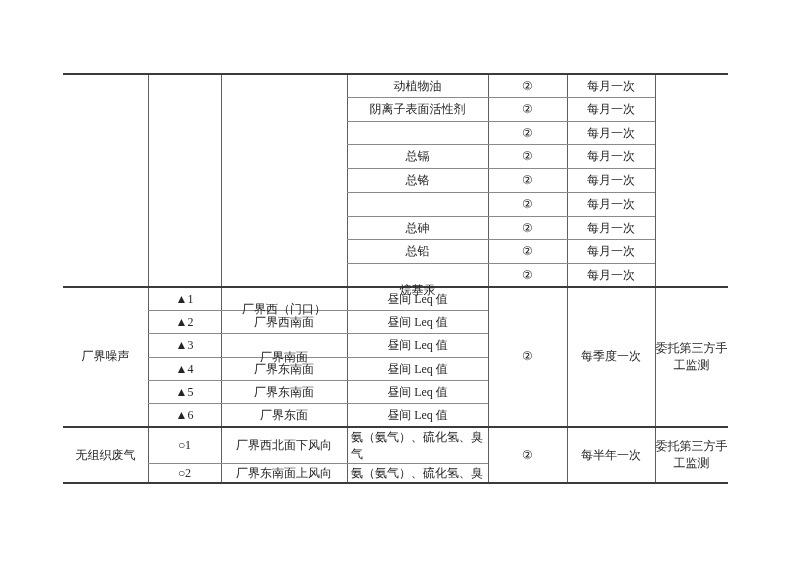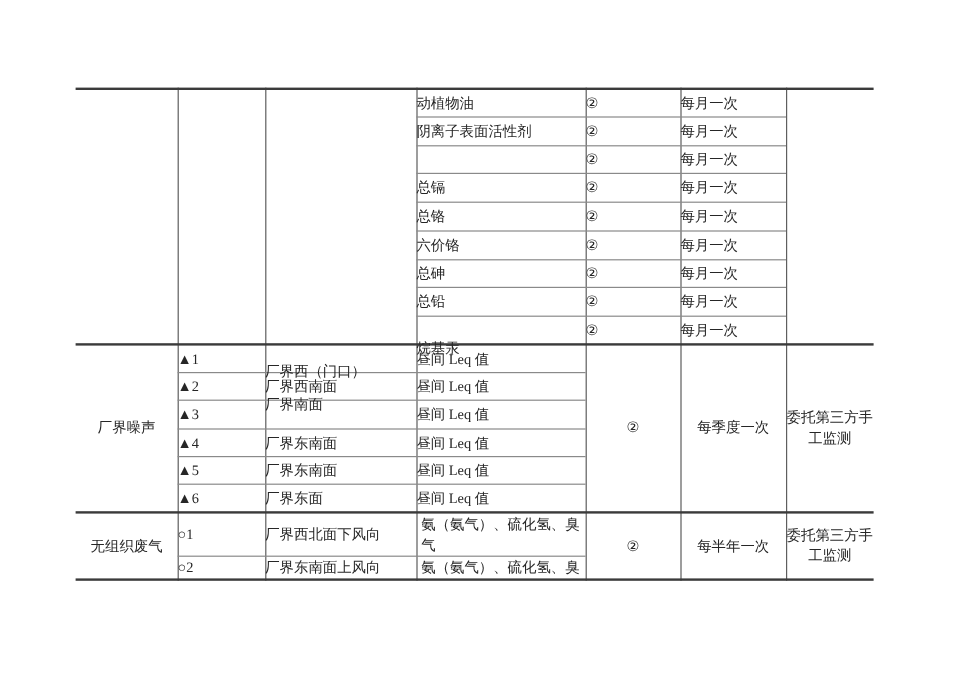--- a/index.html
+++ b/index.html
@@ -11,21 +11,21 @@
   .page{position:relative;width:800px;height:565px;background:#fff;overflow:hidden;}
   .tbl{position:absolute;left:63px;top:73px;width:665px;height:413px;}
   
   .v{position:absolute;top:0;width:1px;height:411px;background:#5e5e5e;}
   .ht{position:absolute;left:0;width:665px;height:2px;background:#3b3b3b;}
   .h1{position:absolute;left:284px;width:308px;height:1px;background:#8a8a8a;}
   .h2{position:absolute;left:85px;width:340px;height:1px;background:#8a8a8a;}
   
   .cell{
     position:absolute;font-size:12px;color:#262626;
-    text-align:left;white-space:nowrap;overflow:hidden;
+    text-align:center;white-space:nowrap;overflow:hidden;
   }
   .merged{
     position:absolute;display:flex;align-items:center;justify-content:center;
     font-size:12px;color:#262626;text-align:center;
     white-space:pre-line;line-height:17px;
   }
   .lft{text-align:left;white-space:pre-line;}
 </style>
 </head>
 <body>
@@ -74,21 +74,20 @@
     <div class="cell" style="left:504px;top:49px;width:88px;line-height:22px">每月一次</div>
 
     <div class="cell" style="left:284px;top:72px;width:141px;line-height:23px">总镉</div>
     <div class="cell" style="left:425px;top:72px;width:79px;line-height:23px">②</div>
     <div class="cell" style="left:504px;top:72px;width:88px;line-height:23px">每月一次</div>
 
     <div class="cell" style="left:284px;top:96px;width:141px;line-height:23px">总铬</div>
     <div class="cell" style="left:425px;top:96px;width:79px;line-height:23px">②</div>
     <div class="cell" style="left:504px;top:96px;width:88px;line-height:23px">每月一次</div>
 
-    <div class="cell" style="left:284px;top:120px;width:141px;line-height:23px">六价铬</div>
     <div class="cell" style="left:425px;top:120px;width:79px;line-height:23px">②</div>
     <div class="cell" style="left:504px;top:120px;width:88px;line-height:23px">每月一次</div>
 
     <div class="cell" style="left:284px;top:144px;width:141px;line-height:22px">总砷</div>
     <div class="cell" style="left:425px;top:144px;width:79px;line-height:22px">②</div>
     <div class="cell" style="left:504px;top:144px;width:88px;line-height:22px">每月一次</div>
 
     <div class="cell" style="left:284px;top:167px;width:141px;line-height:23px">总铅</div>
     <div class="cell" style="left:425px;top:167px;width:79px;line-height:23px">②</div>
     <div class="cell" style="left:504px;top:167px;width:88px;line-height:23px">每月一次</div>
@@ -101,21 +100,21 @@
 
     <div class="cell" style="left:85px;top:215px;width:73px;line-height:22px">▲1</div>
     <div class="cell" style="left:158px;top:225px;width:126px;line-height:22px">厂界西（门口）</div>
     <div class="cell" style="left:284px;top:215px;width:141px;line-height:22px">昼间 Leq 值</div>
 
     <div class="cell" style="left:85px;top:238px;width:73px;line-height:22px">▲2</div>
     <div class="cell" style="left:158px;top:238px;width:126px;line-height:22px">厂界西南面</div>
     <div class="cell" style="left:284px;top:238px;width:141px;line-height:22px">昼间 Leq 值</div>
 
     <div class="cell" style="left:85px;top:261px;width:73px;line-height:23px">▲3</div>
-    <div class="cell" style="left:158px;top:253px;width:126px;line-height:23px">厂界南面</div>
+    <div class="cell" style="left:158px;top:273px;width:126px;line-height:23px">厂界南面</div>
     <div class="cell" style="left:284px;top:261px;width:141px;line-height:23px">昼间 Leq 值</div>
 
     <div class="cell" style="left:85px;top:285px;width:73px;line-height:22px">▲4</div>
     <div class="cell" style="left:158px;top:285px;width:126px;line-height:22px">厂界东南面</div>
     <div class="cell" style="left:284px;top:285px;width:141px;line-height:22px">昼间 Leq 值</div>
 
     <div class="cell" style="left:85px;top:308px;width:73px;line-height:22px">▲5</div>
     <div class="cell" style="left:158px;top:308px;width:126px;line-height:22px">厂界东南面</div>
     <div class="cell" style="left:284px;top:308px;width:141px;line-height:22px">昼间 Leq 值</div>
 

